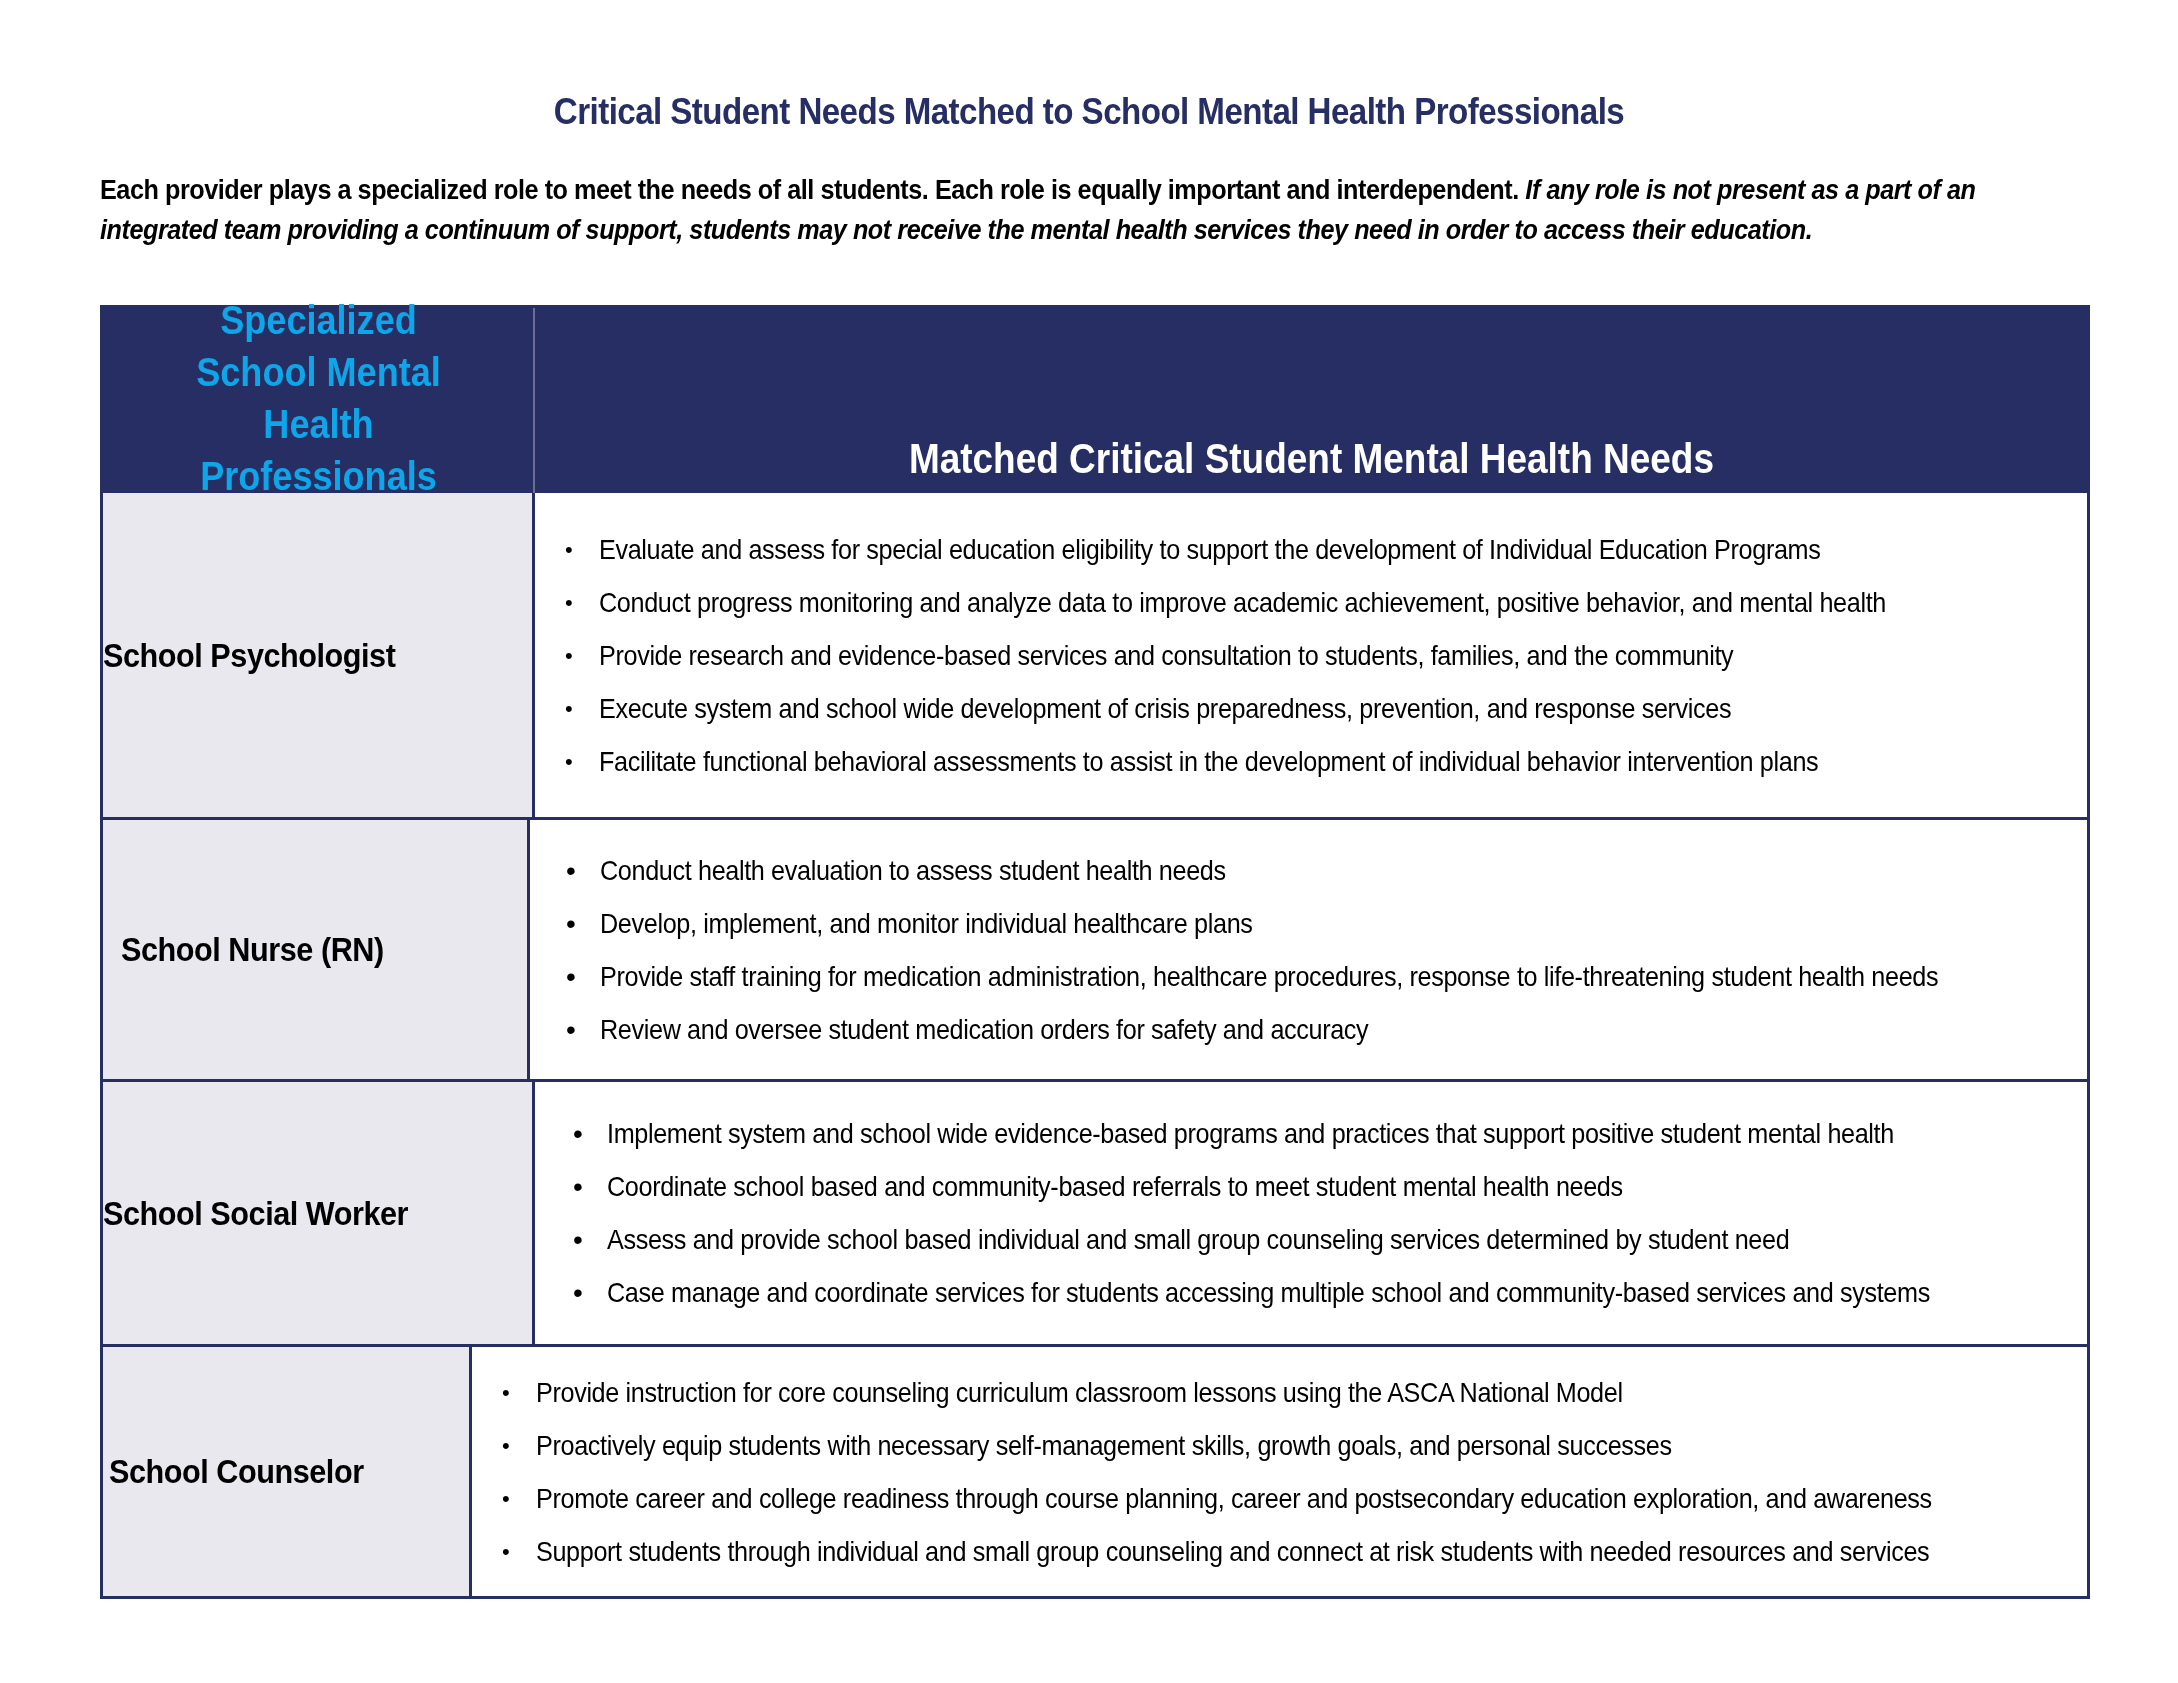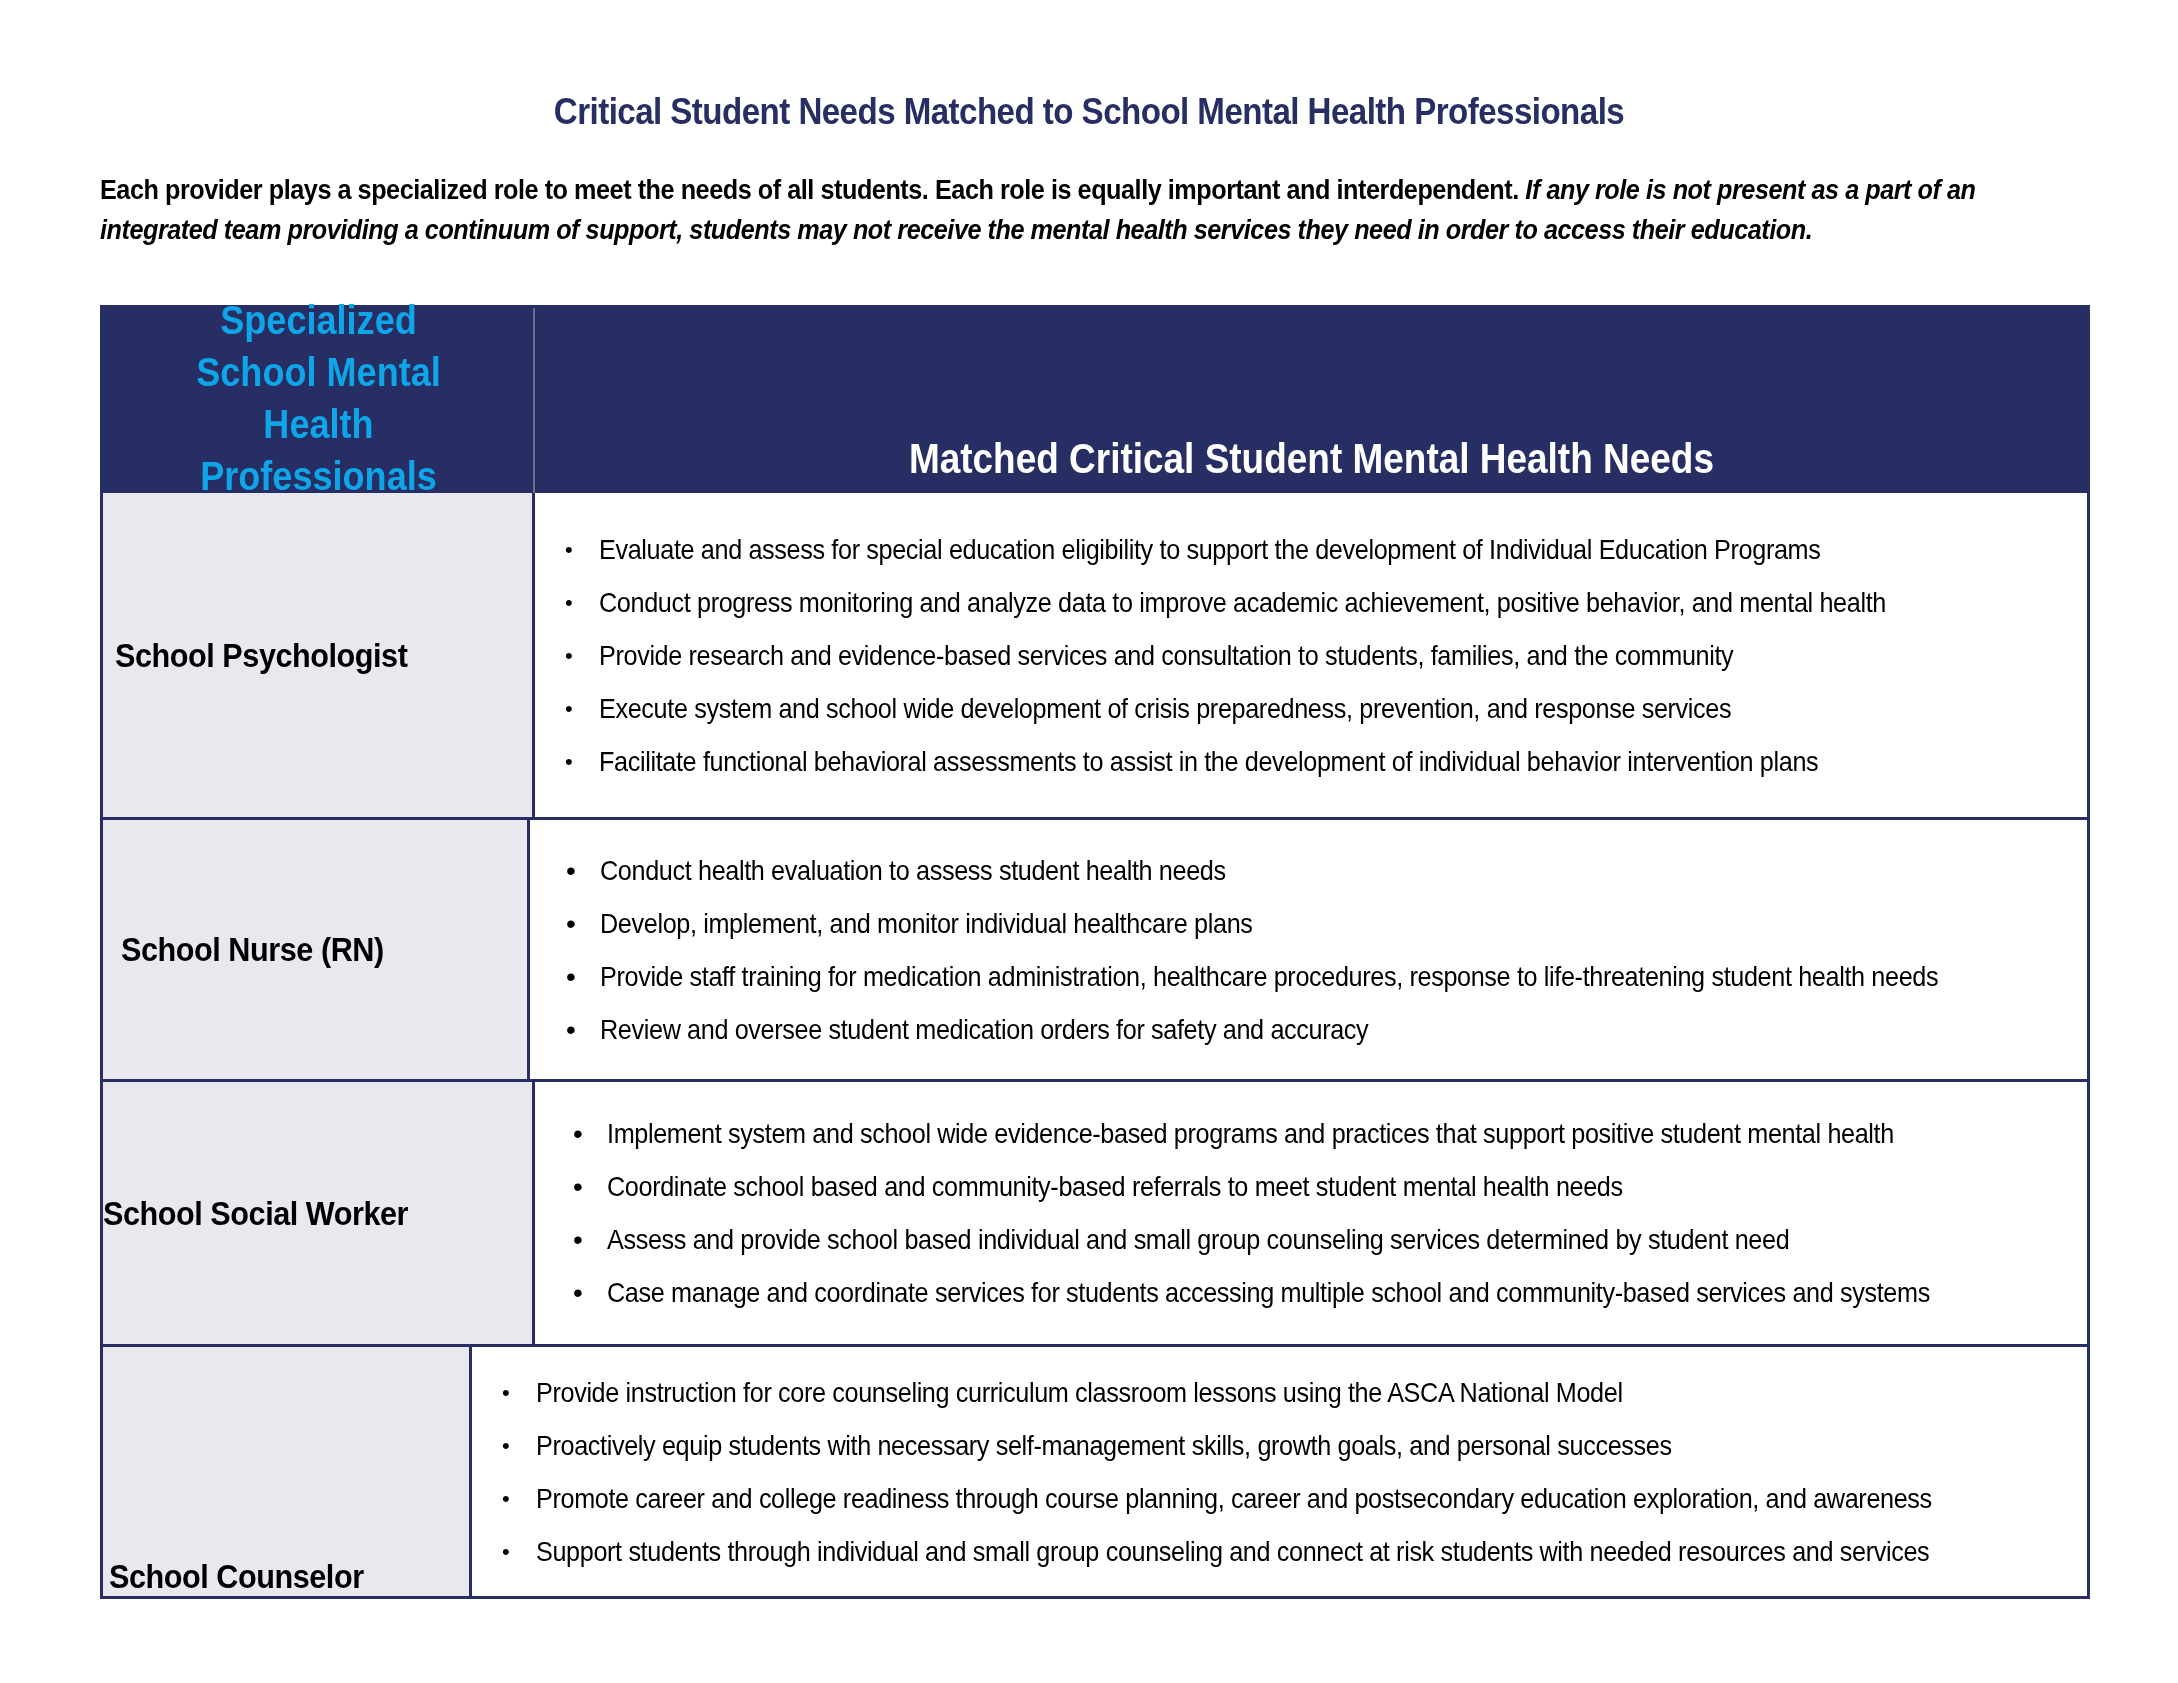--- a/index.html
+++ b/index.html
@@ -95,21 +95,20 @@
       box-sizing: border-box;
     }
     .row:first-of-type { border-top: none; }
     .row-label {
       width: 432px;
       background: #e9e8ef;
       border-right: 3px solid #262e63;
       box-sizing: border-box;
       display: flex;
       align-items: center;
-      padding-left: 12px;
       font-weight: bold;
       font-size: 34px;
       letter-spacing: -0.5px;
     }
     .row-label span {
       display: inline-block;
       transform: scaleX(0.9);
       transform-origin: left center;
       white-space: nowrap;
     }
@@ -149,21 +148,21 @@
     .r2 { height: 262px; }
     .r3 { height: 265px; }
     .r4 { height: 252px; }
     .r1 .row-label { padding-top: 0; }
     .r2 .row-body { padding-left: 36px; }
     .r2 .bullets li .bullet { font-size: 28px; }
     .r3 .row-body { padding-left: 38px; }
     .r3 .bullets li .bullet { font-size: 28px; }
     .r2 .row-label { padding-top: 0; padding-left: 18px; }
     .r3 .row-label { padding-left: 0; }
-    .r4 .row-label { padding-left: 6px; align-items: flex-end; }
+    .r4 .row-label { padding-left: 6px; }
     .r1 .row-label span, .r2 .row-label span { }
   </style>
 </head>
 <body>
 
 <div class="title">Critical Student Needs Matched to School Mental Health Professionals</div>
 
 <div class="intro">
   <span class="line"><span>Each provider plays a specialized role to meet the needs of all students. Each role is equally important and interdependent. </span><span class="ital">If any role is not present as a part of an</span></span>
   <span class="line ital">integrated team providing a continuum of support, students may not receive the mental health services they need in order to access their education.</span>

